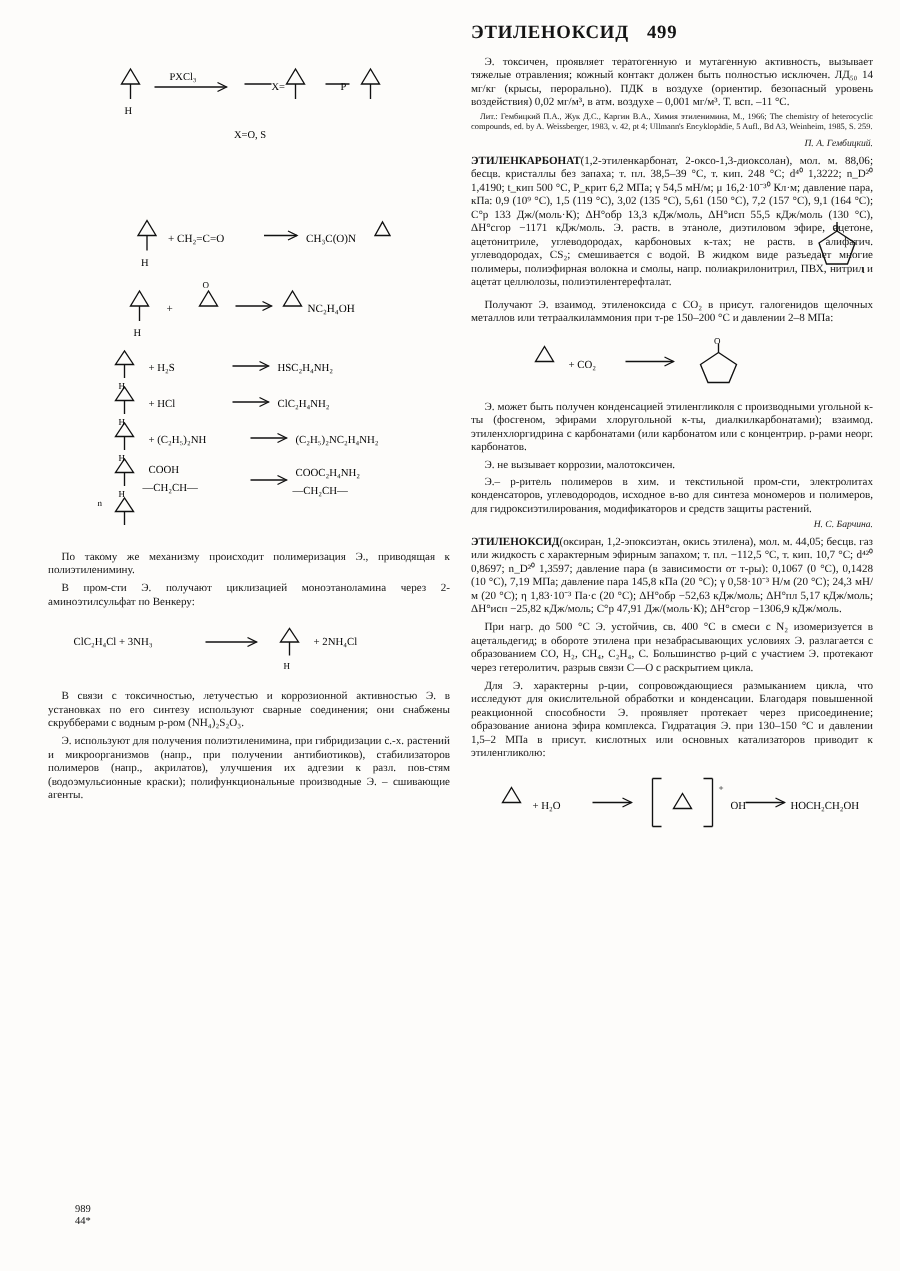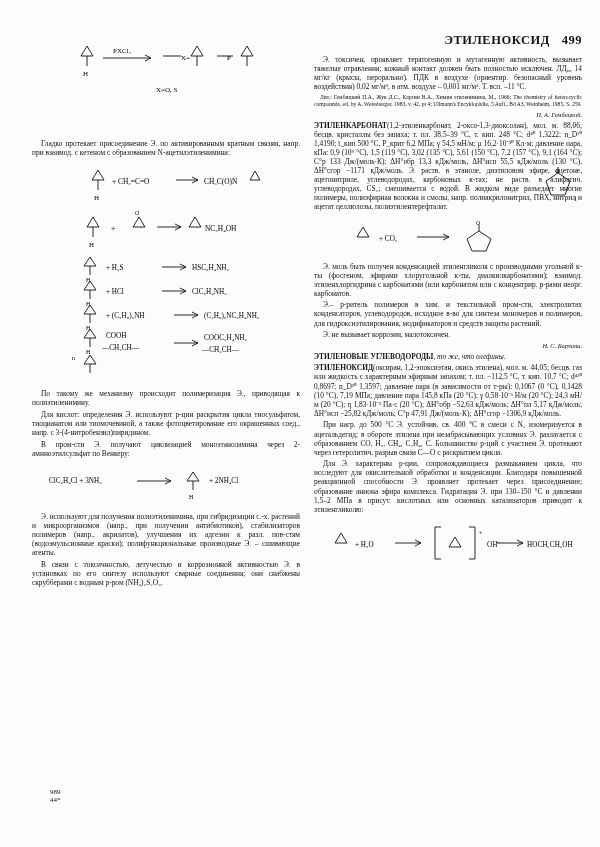--- a/index.html
+++ b/index.html
@@ -22,27 +22,26 @@
     gap:14px;
     height:810px;
   }
   .col{
     width:271px;
     position:relative;
   }
   .col.left{padding-top:0;margin-left:14px;}
   .col.right{padding-top:0;}
   .hdr{
-    text-align:right;
+    text-align:left;
     font-weight:bold;
     font-size:12.5px;
     letter-spacing:0.5px;
     margin-bottom:6px;
     height:16px;
-    margin-top:19px;
   }
   .hdr .num{margin-left:12px;}
   .hdr-spacer{height:16px;margin-bottom:6px;}
   p{
     margin:0 0 2.5px 0;
     font-size:7.4px;
     line-height:9.1px;
     text-align:justify;
     text-indent:9px;
     hyphens:auto;
@@ -59,24 +58,24 @@
     font-size:6.4px;
     font-style:italic;
     text-align:right;
     margin:2px 0 3px 0;
   }
   .scheme{
     margin:5px 0 5px 0;
     text-align:center;
   }
   .scheme svg{display:inline-block;vertical-align:middle;}
-  .scheme-left{text-align:right;padding-left:4px;}
+  .scheme-left{text-align:center;padding-left:4px;}
   .footer{
     position:absolute;
-    bottom:20px;
+    bottom:6px;
     font-size:7px;
   }
   .footer.l{left:18px;}
   .ital{font-style:italic;}
   .hang{text-indent:0;}
 </style>
 </head>
 <body>
 
 <div class="page">
@@ -104,21 +103,20 @@
             <path d="M176 20 L192 20"></path>
           </g>
           <text x="72" y="17" font-size="7" font-family="Liberation Serif, serif">PXCl₃</text>
           <text x="42" y="40" font-size="7" font-family="Liberation Serif, serif">H</text>
           <text x="140" y="24" font-size="7" font-family="Liberation Serif, serif">X=</text>
           <text x="186" y="24" font-size="7" font-family="Liberation Serif, serif">P</text>
           <text x="115" y="56" font-size="7" font-family="Liberation Serif, serif">X=O, S</text>
         </svg>
       </div>
 
-      <p>Гладко протекает присоединение Э. по активированным кратным связям, напр. при взаимод. с кетеном с образованием N-ацетилэтиленимина:</p>
 
       <div class="scheme">
         <svg width="200" height="42" viewBox="0 0 200 42">
           <g stroke="#111" stroke-width="0.9" fill="none">
             <path d="M26 18 L38 18 L32 8 Z"></path>
             <path d="M32 18 L32 28"></path>
           </g>
           <text x="28" y="38" font-size="7" font-family="Liberation Serif, serif">H</text>
           <text x="46" y="22" font-size="7.4" font-family="Liberation Serif, serif">+ CH₂=C=O</text>
           <g stroke="#111" stroke-width="0.9" fill="none">
@@ -189,41 +187,40 @@
           </g>
           <text x="142" y="14" font-size="7.2" font-family="Liberation Serif, serif">HSC₂H₄NH₂</text>
           <text x="142" y="38" font-size="7.2" font-family="Liberation Serif, serif">ClC₂H₄NH₂</text>
           <text x="154" y="62" font-size="7.2" font-family="Liberation Serif, serif">(C₂H₅)₂NC₂H₄NH₂</text>
           <text x="154" y="84" font-size="7.2" font-family="Liberation Serif, serif">COOC₂H₄NH₂</text>
           <text x="152" y="96" font-size="7.2" font-family="Liberation Serif, serif">—CH₂CH—</text>
         </svg>
       </div>
 
       <p>По такому же механизму происходит полимеризация Э., приводящая к полиэтиленимину.</p>
-      <p>Для кислот: определения Э. используют р-ции раскрытия цикла тиосульфатом, тиоцианатом или тиомочевиной, а также фотоцветирование его окрашенных соед., напр. с 3-(4-нитробензил)пиридином.</p>
       <p>В пром-сти Э. получают циклизацией моноэтаноламина через 2-аминоэтилсульфат по Венкеру:</p>
 
 
 
       <div class="scheme">
         <svg width="250" height="44" viewBox="0 0 250 44">
           <text x="8" y="20" font-size="7.2" font-family="Liberation Serif, serif">ClC₂H₄Cl + 3NH₃</text>
           <g stroke="#111" stroke-width="0.9" fill="none">
             <path d="M96 18 L130 18"></path>
               <path d="M124 15 L130 18 L124 21"></path>
             <path d="M146 18 L158 18 L152 9 Z"></path>
               <path d="M152 18 L152 27"></path>
           </g>
           <text x="148" y="36" font-size="6" font-family="Liberation Serif, serif">H</text>
           <text x="168" y="20" font-size="7.2" font-family="Liberation Serif, serif">+ 2NH₄Cl</text>
         </svg>
       </div>
 
+      <p>В связи с токсичностью, летучестью и коррозионной активностью Э. в установках по его синтезу используют сварные соединения; они снабжены скрубберами с водным р-ром (NH₄)₂S₂O₃.</p>
       <p>Э. используют для получения полиэтиленимина, при гибридизации с.-х. растений и микроорганизмов (напр., при получении антибиотиков), стабилизаторов полимеров (напр., акрилатов), улучшения их адгезии к разл. пов-стям (водоэмульсионные краски); полифункциональные производные Э. – сшивающие агенты.</p>
-      <p>В связи с токсичностью, летучестью и коррозионной активностью Э. в установках по его синтезу используют сварные соединения; они снабжены скрубберами с водным р-ром (NH₄)₂S₂O₃.</p>
 
       <div class="footer l">
         <div>989</div>
         <div>44*</div>
       </div>
     </div>
 
     <div class="col right">
       <div class="hdr">
         <span>ЭТИЛЕНОКСИД</span><span class="num">499</span>
@@ -243,43 +240,43 @@
           <g stroke="#111" stroke-width="0.9" fill="none">
             <path d="M10 14 L22 6 L34 14 L29 28 L15 28 Z"></path>
             <path d="M22 6 L22 0"></path>
           </g>
           <text x="19" y="6" font-size="6" font-family="Liberation Serif, serif">O</text>
           <text x="38" y="34" font-size="6" font-family="Liberation Serif, serif">1</text>
         </svg>
       </div>
 
 
+      <p>Получают Э. взаимод. этиленоксида с CO₂ в присут. галогенидов щелочных металлов или тетраалкиламмония при т-ре 150–200 °C и давлении 2–8 МПа:</p>
 
       <div class="scheme">
         <svg width="230" height="40" viewBox="0 0 230 40">
           <g stroke="#111" stroke-width="0.9" fill="none">
             <path d="M24 20 L36 20 L30 10 Z"></path>
           </g>
           <text x="46" y="24" font-size="7.2" font-family="Liberation Serif, serif">+ CO₂</text>
           <g stroke="#111" stroke-width="0.9" fill="none">
             <path d="M84 20 L116 20"></path>
               <path d="M110 17 L116 20 L110 23"></path>
             <path d="M134 22 L146 14 L158 22 L153 34 L139 34 Z"></path>
             <path d="M146 14 L146 8"></path>
           </g>
           <text x="143" y="8" font-size="6" font-family="Liberation Serif, serif">O</text>
         </svg>
       </div>
 
-      <p>Э. моль быть получен конденсацией этиленгликоля с производными угольной к-ты (фосгеном, эфирами хлоругольной к-ты, диалкилкарбонатами); взаимод. этиленхлоргидрина с карбонатами (или карбонатом или с концентрир. р-рами неорг. карбонатов.</p>
+      <p>Э. может быть получен конденсацией этиленгликоля с производными угольной к-ты (фосгеном, эфирами хлоругольной к-ты, диалкилкарбонатами); взаимод. этиленхлоргидрина с карбонатами (или карбонатом или с концентрир. р-рами неорг. карбонатов.</p>
+      <p><span>Э. не вызывает коррозии, малотоксичен.</span></p>
       <p>Э.– р-ритель полимеров в хим. и текстильной пром-сти, электролитах конденсаторов, углеводородов, исходное в-во для синтеза мономеров и полимеров, для гидроксиэтилирования, модификаторов и средств защиты растений.</p>
-      <p><span>Э. не вызывает коррозии, малотоксичен.</span></p>
       <div class="sig-line">Н. С. Барчина.</div>
 
-      <p class="hang"><span class="ttl">ЭТИЛЕНОВЫЕ УГЛЕВОДОРОДЫ</span><span class="ital">, то же, что олефины.</span></p>
 
       <p class="hang"><span class="ttl">ЭТИЛЕНОКСИД</span><span>(оксиран, 1,2-эпоксиэтан, окись этилена), мол. м. 44,05; бесцв. газ или жидкость с характерным эфирным запахом; т. пл. −112,5 °C, т. кип. 10,7 °C; d⁴²⁰ 0,8697; n_D²⁰ 1,3597; давление пара (в зависимости от т-ры): 0,1067 (0 °C), 0,1428 (10 °C), 7,19 МПа; давление пара 145,8 кПа (20 °C); γ 0,58·10⁻³ Н/м (20 °C); 24,3 мН/м (20 °C); η 1,83·10⁻³ Па·с (20 °C); ΔH°обр −52,63 кДж/моль; ΔH°пл 5,17 кДж/моль; ΔH°исп −25,82 кДж/моль; C°р 47,91 Дж/(моль·К); ΔH°сгор −1306,9 кДж/моль.</span></p>
 
       <p>При нагр. до 500 °C Э. устойчив, св. 400 °C в смеси с N₂ изомеризуется в ацетальдегид; в обороте этилена при незабрасывающих условиях Э. разлагается с образованием CO, H₂, CH₄, C₂H₄, С. Большинство р-ций с участием Э. протекают через гетеролитич. разрыв связи C—O с раскрытием цикла.</p>
       <p>Для Э. характерны р-ции, сопровождающиеся размыканием цикла, что исследуют для окислительной обработки и конденсации. Благодаря повышенной реакционной способности Э. проявляет протекает через присоединение; образование аниона эфира комплекса. Гидратация Э. при 130–150 °C и давлении 1,5–2 МПа в присут. кислотных или основных катализаторов приводит к этиленгликолю:</p>
 
       <div class="scheme">
         <svg width="262" height="46" viewBox="0 0 262 46">
           <g stroke="#111" stroke-width="0.9" fill="none">
             <path d="M18 24 L30 24 L24 14 Z"></path>

